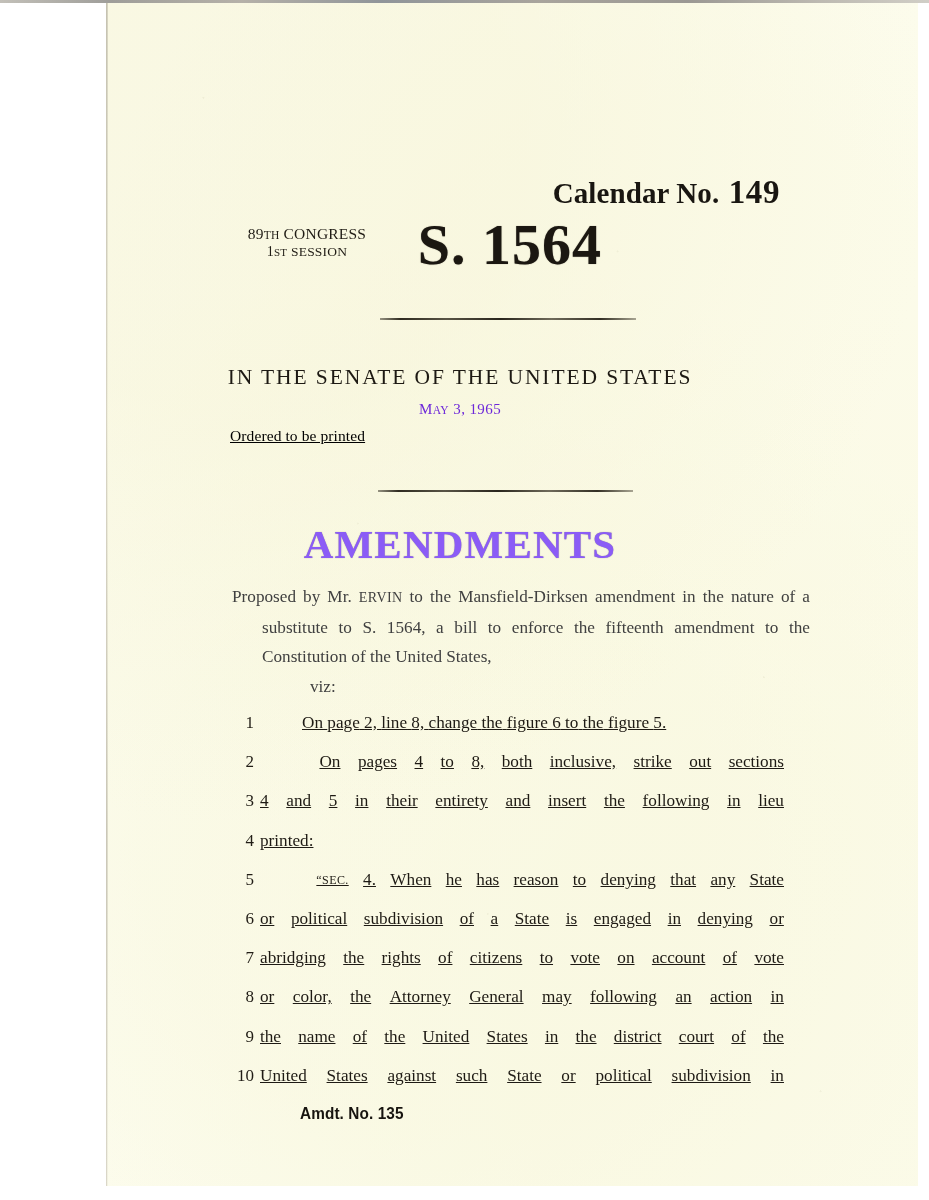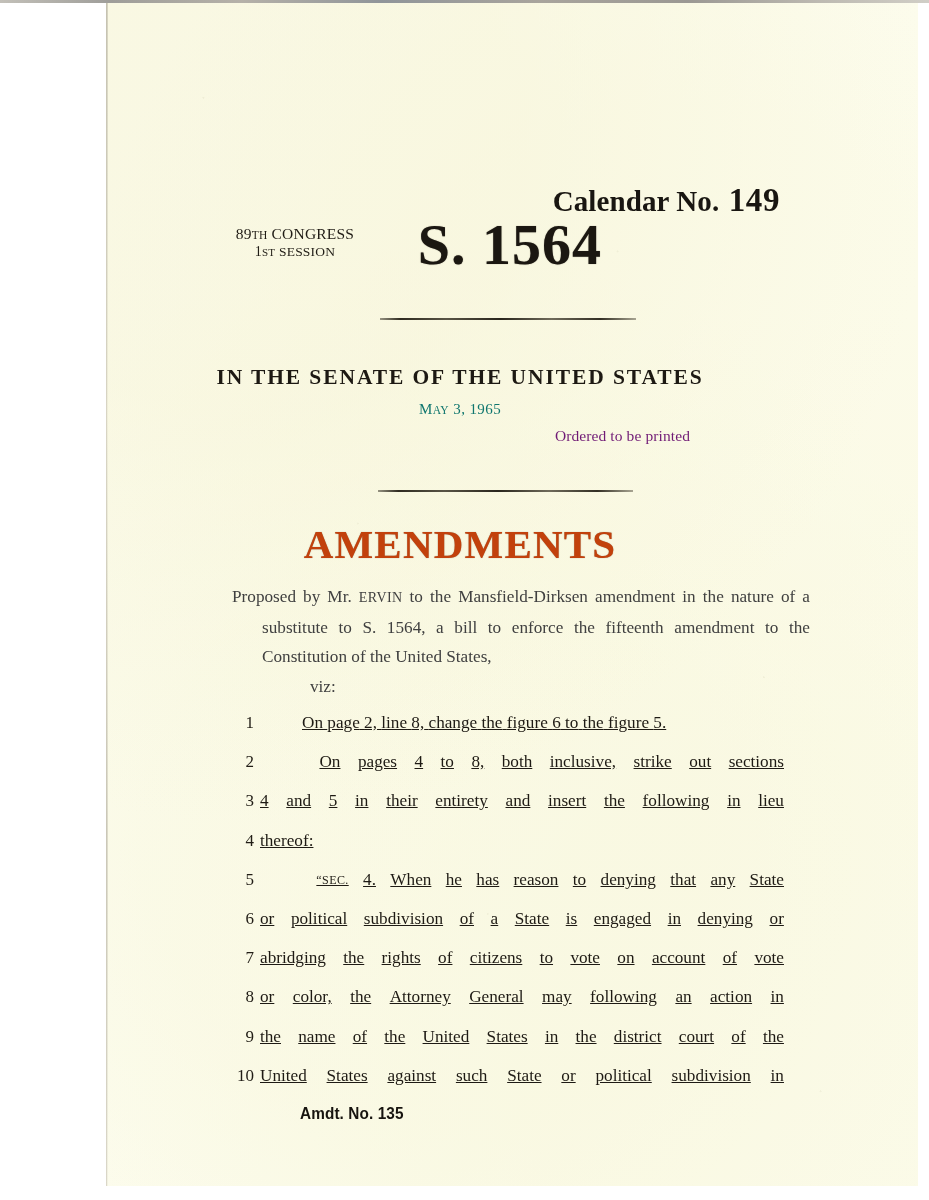--- a/index.html
+++ b/index.html
@@ -85,32 +85,31 @@
     position: absolute;
     left: 480px; top: 174px;
     width: 300px;
     text-align: right;
     font-family: "Liberation Serif", "DejaVu Serif", serif;
     font-weight: bold;
     font-size: 29px;
     letter-spacing: .1px;
     color: #191611;
     white-space: nowrap;
-    margin-top: 8px;
   }
   .calendar-no .num {
     font-size: 33px;
     letter-spacing: .6px;
     margin-left: 2px;
   }
 
   
   .congress-block {
     position: absolute;
-    left: 200px; top: 224px;
+    left: 212px; top: 224px;
     width: 190px;
     text-align: center;
     color: #201c15;
     line-height: 1.24;
     white-space: nowrap;
   }
   .congress-line { font-size: 15.5px; letter-spacing: .2px; }
   .congress-line .sm { font-size: 11.5px; }
   .session-line { font-size: 14px; letter-spacing: .2px; }
   .session-line .sm { font-size: 11px; }
@@ -146,57 +145,57 @@
   
   .senate-line {
     position: absolute;
     left: 180px; top: 365px;
     width: 560px;
     text-align: center;
     font-size: 21.5px;
     letter-spacing: 1.9px;
     color: #1d1913;
     white-space: nowrap;
-    font-weight: bold;
   }
 
   
   .date-line {
     position: absolute;
     left: 230px; top: 401px;
     width: 460px;
     text-align: center;
     font-size: 15px;
     letter-spacing: .4px;
-    color: #0f766e;
+    color: #6d28d9;
     white-space: nowrap;
   }
   .date-line .sm { font-size: 11.5px; }
   .ordered-line {
     position: absolute;
     left: 230px; top: 427px;
     width: 460px;
-    text-align: right;
+    text-align: left;
     font-size: 15.5px;
     letter-spacing: .1px;
-    color: #701a75;
-    white-space: nowrap;
+    color: #000000;
+    white-space: nowrap;
+    text-decoration: underline;
   }
 
   
   .amendments-title {
     position: absolute;
     left: 200px; top: 524px;
     width: 520px;
     text-align: center;
     font-family: "Liberation Serif", "DejaVu Serif", serif;
     font-weight: bold;
     font-size: 41px;
     letter-spacing: 1.2px;
-    color: #c2410c;
+    color: #8b5cf6;
     line-height: 1;
     white-space: nowrap;
     text-shadow: 0 0 1px rgba(45,38,24,.45);
   }
 
   
   .intro {
     position: absolute;
     left: 232px; top: 582px;
     width: 548px;
@@ -359,21 +358,21 @@
           <span>and</span>
           <span>insert</span>
           <span>the</span>
           <span>following</span>
           <span>in</span>
           <span>lieu</span>
         </div>
       </div>
       <div class="bl">
         <div class="lineno">4</div>
-        <div class="linetext"><span>thereof:</span></div>
+        <div class="linetext"><span>printed:</span></div>
       </div>
       <div class="bl">
         <div class="lineno">5</div>
         <div class="linetext just">
           <span class="lead"></span>
           <span class="smallcaps">“SEC.</span>
           <span>4.</span>
           <span>When</span>
           <span>he</span>
           <span>has</span>

